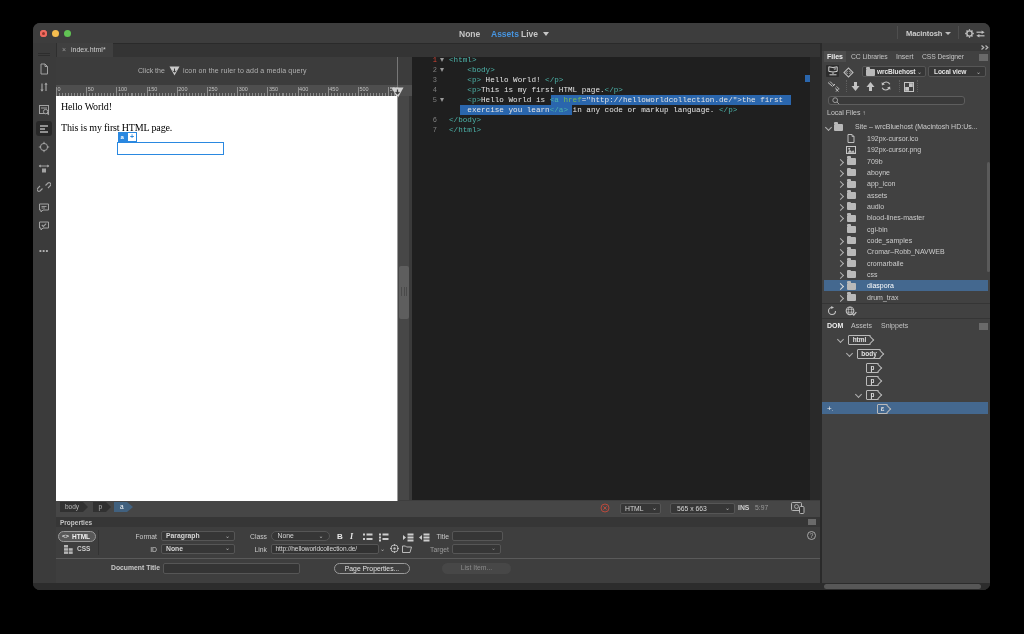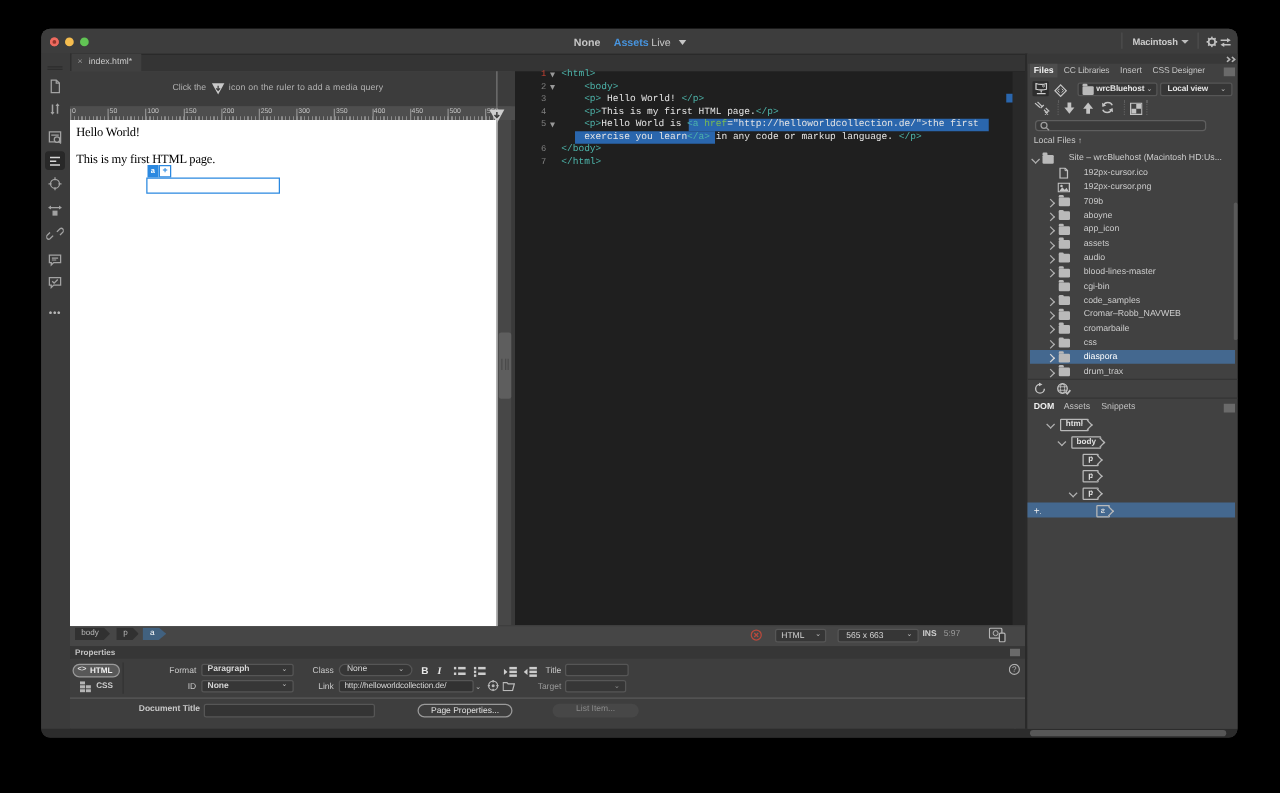--- a/index.html
+++ b/index.html
@@ -36,21 +36,21 @@
 
  <div class="abs" style="left:33px;top:23px;width:957px;height:20px;background:#3d3d3d;border-radius:7px 7px 0 0;"></div>
  <div class="tl" style="left:40px;background:#ee6a5f;"></div>
  <div class="tl" style="left:40px;background:#ee6a5f;">
       <span class="abs" style="left:2px;top:2px;width:3px;height:3px;border-radius:50%;background:#93362c;"></span>
     </div>
  <div class="tl" style="left:52px;background:#f5bd4f;"></div>
  <div class="tl" style="left:64px;background:#61c454;"></div>
  <div class="abs" style="top:29px;left:459px;font-size:8.5px;color:#c6c6c6;font-weight:bold;">None</div>
  <div class="abs" style="top:29px;left:491px;font-size:8.5px;color:#4795e0;font-weight:bold;">Assets</div>
- <div class="abs" style="top:29px;left:521px;font-size:8.5px;color:#c6c6c6;font-weight:normal;">Live</div>
+ <div class="abs" style="top:29px;left:521px;font-size:8.5px;color:#c6c6c6;font-weight:bold;">Live</div>
  <div class="abs" style="left:543px;top:32px;width:0;height:0;border-left:3.5px solid transparent;border-right:3.5px solid transparent;border-top:4.5px solid #c6c6c6;"></div>
  <div class="vsep" style="left:897px;top:26px;height:13px;background:#4e4e4e;"></div>
  <div class="abs" style="top:28.5px;left:906px;font-size:7.5px;color:#cdcdcd;font-weight:bold;letter-spacing:-0.1px;">Macintosh</div>
  <div class="abs" style="left:945px;top:32px;width:0;height:0;border-left:3px solid transparent;border-right:3px solid transparent;border-top:3.5px solid #bdbdbd;"></div>
  <div class="vsep" style="left:958px;top:26px;height:13px;background:#4e4e4e;"></div>
  <div class="abs" style="left:965px;top:29px;width:9px;height:9px;">
    <svg width="9" height="9" viewBox="0 0 10 10">
         <circle cx="5" cy="5" r="2.9" fill="none" stroke="#c0c0c0" stroke-width="1.5"></circle>
         <g stroke="#c0c0c0" stroke-width="1.4">
           <line x1="5" y1="0.2" x2="5" y2="1.8"></line>

